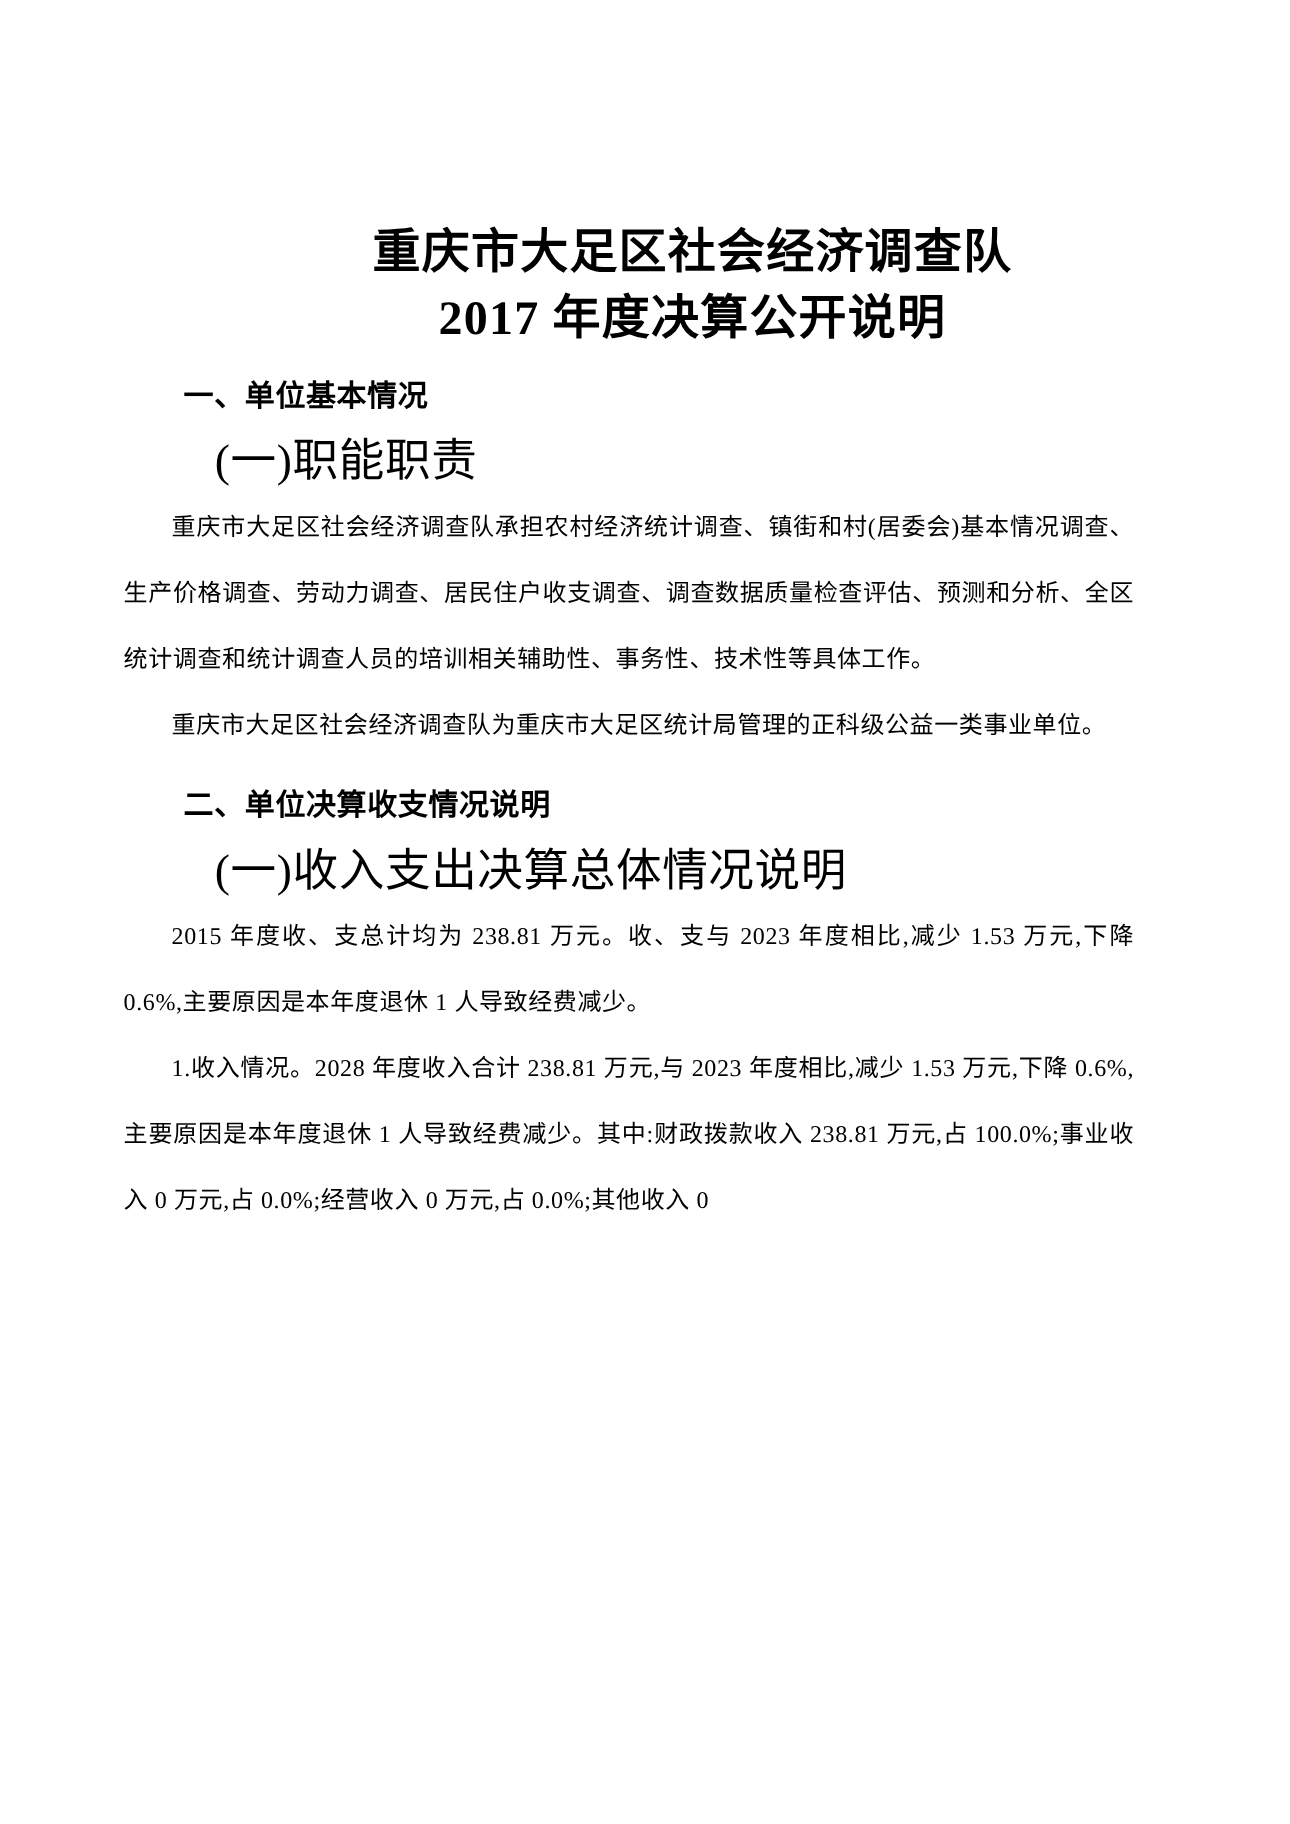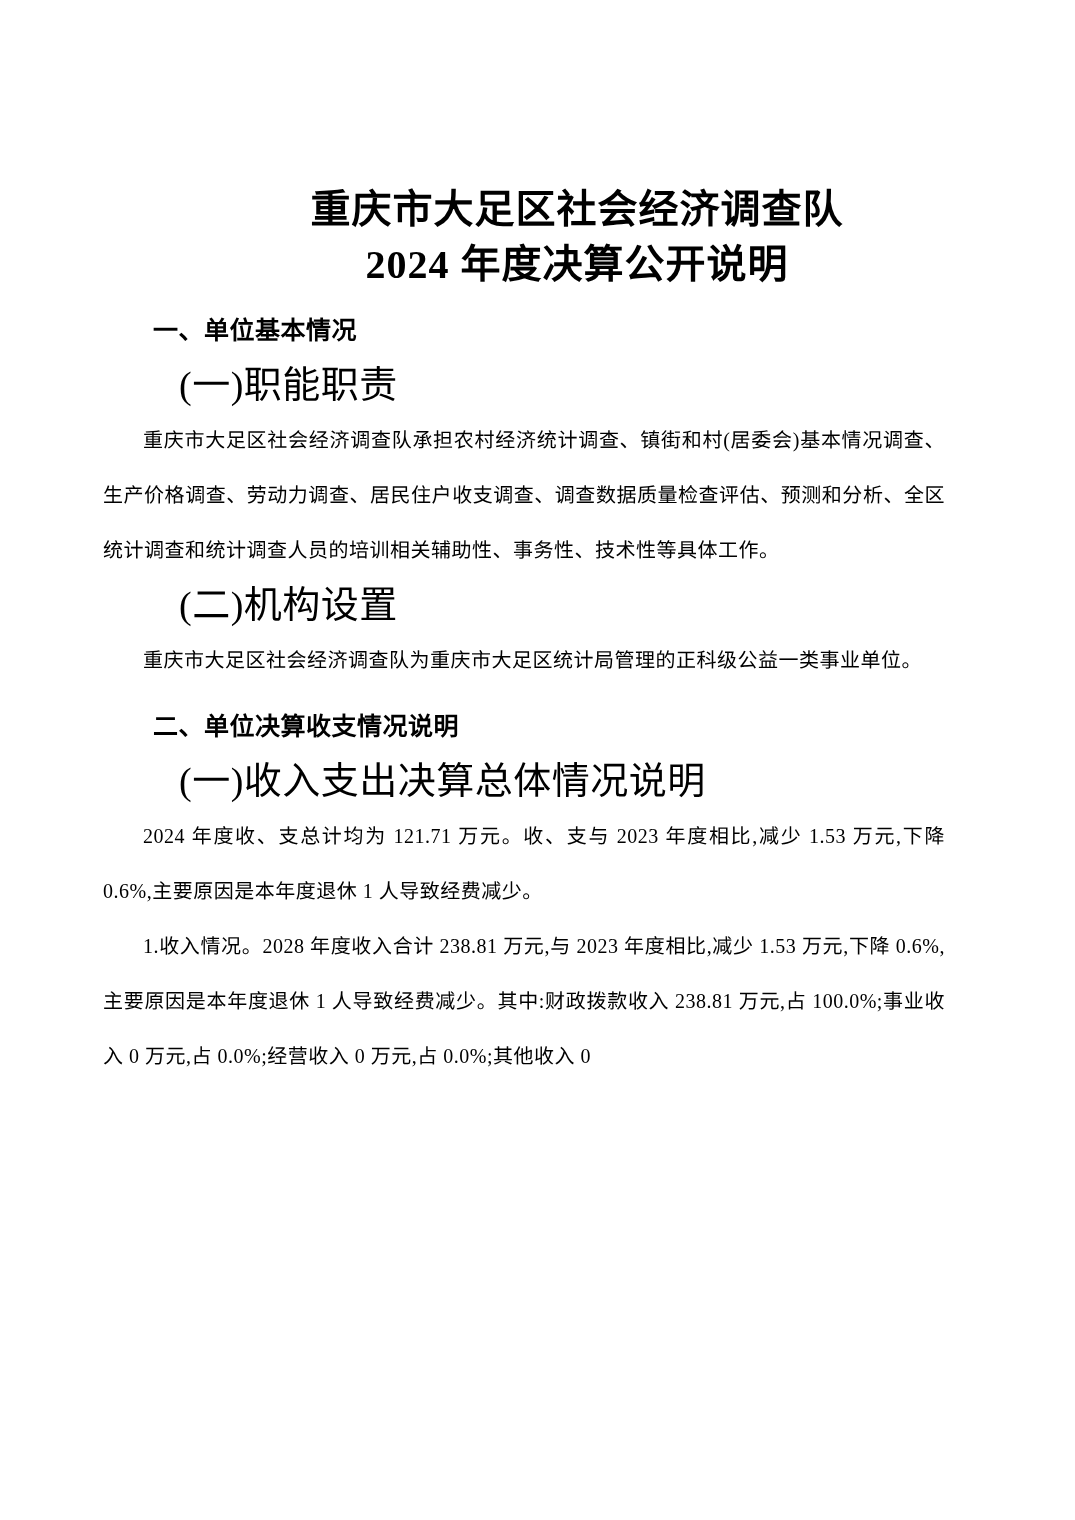--- a/index.html
+++ b/index.html
@@ -72,37 +72,36 @@
   }
 </style>
 </head>
 <body>
 
 <div class="page">
   <div class="content">
 
     <div class="title-block">
       <div>重庆市大足区社会经济调查队</div>
-      <div>2024 年度决算公开说明</div>
+      <div>2017 年度决算公开说明</div>
     </div>
 
     <div class="h1">一、单位基本情况</div>
 
     <div class="h2">(一)职能职责</div>
 
     <p class="para">重庆市大足区社会经济调查队承担农村经济统计调查、镇街和村(居委会)基本情况调查、生产价格调查、劳动力调查、居民住户收支调查、调查数据质量检查评估、预测和分析、全区统计调查和统计调查人员的培训相关辅助性、事务性、技术性等具体工作。</p>
 
-    <div class="h2">(二)机构设置</div>
 
     <p class="para">重庆市大足区社会经济调查队为重庆市大足区统计局管理的正科级公益一类事业单位。</p>
 
     <div class="h1">二、单位决算收支情况说明</div>
 
     <div class="h2">(一)收入支出决算总体情况说明</div>
 
-    <p class="para">2024 年度收、支总计均为 121.71 万元。收、支与 2023 年度相比,减少 1.53 万元,下降 0.6%,主要原因是本年度退休 1 人导致经费减少。</p>
+    <p class="para">2015 年度收、支总计均为 238.81 万元。收、支与 2023 年度相比,减少 1.53 万元,下降 0.6%,主要原因是本年度退休 1 人导致经费减少。</p>
 
     <p class="para">1.收入情况。2028 年度收入合计 238.81 万元,与 2023 年度相比,减少 1.53 万元,下降 0.6%,主要原因是本年度退休 1 人导致经费减少。其中:财政拨款收入 238.81 万元,占 100.0%;事业收入 0 万元,占 0.0%;经营收入 0 万元,占 0.0%;其他收入 0</p>
 
   </div>
 
   <div class="footer">– 1 –</div>
 </div>
 
 </body></html>

